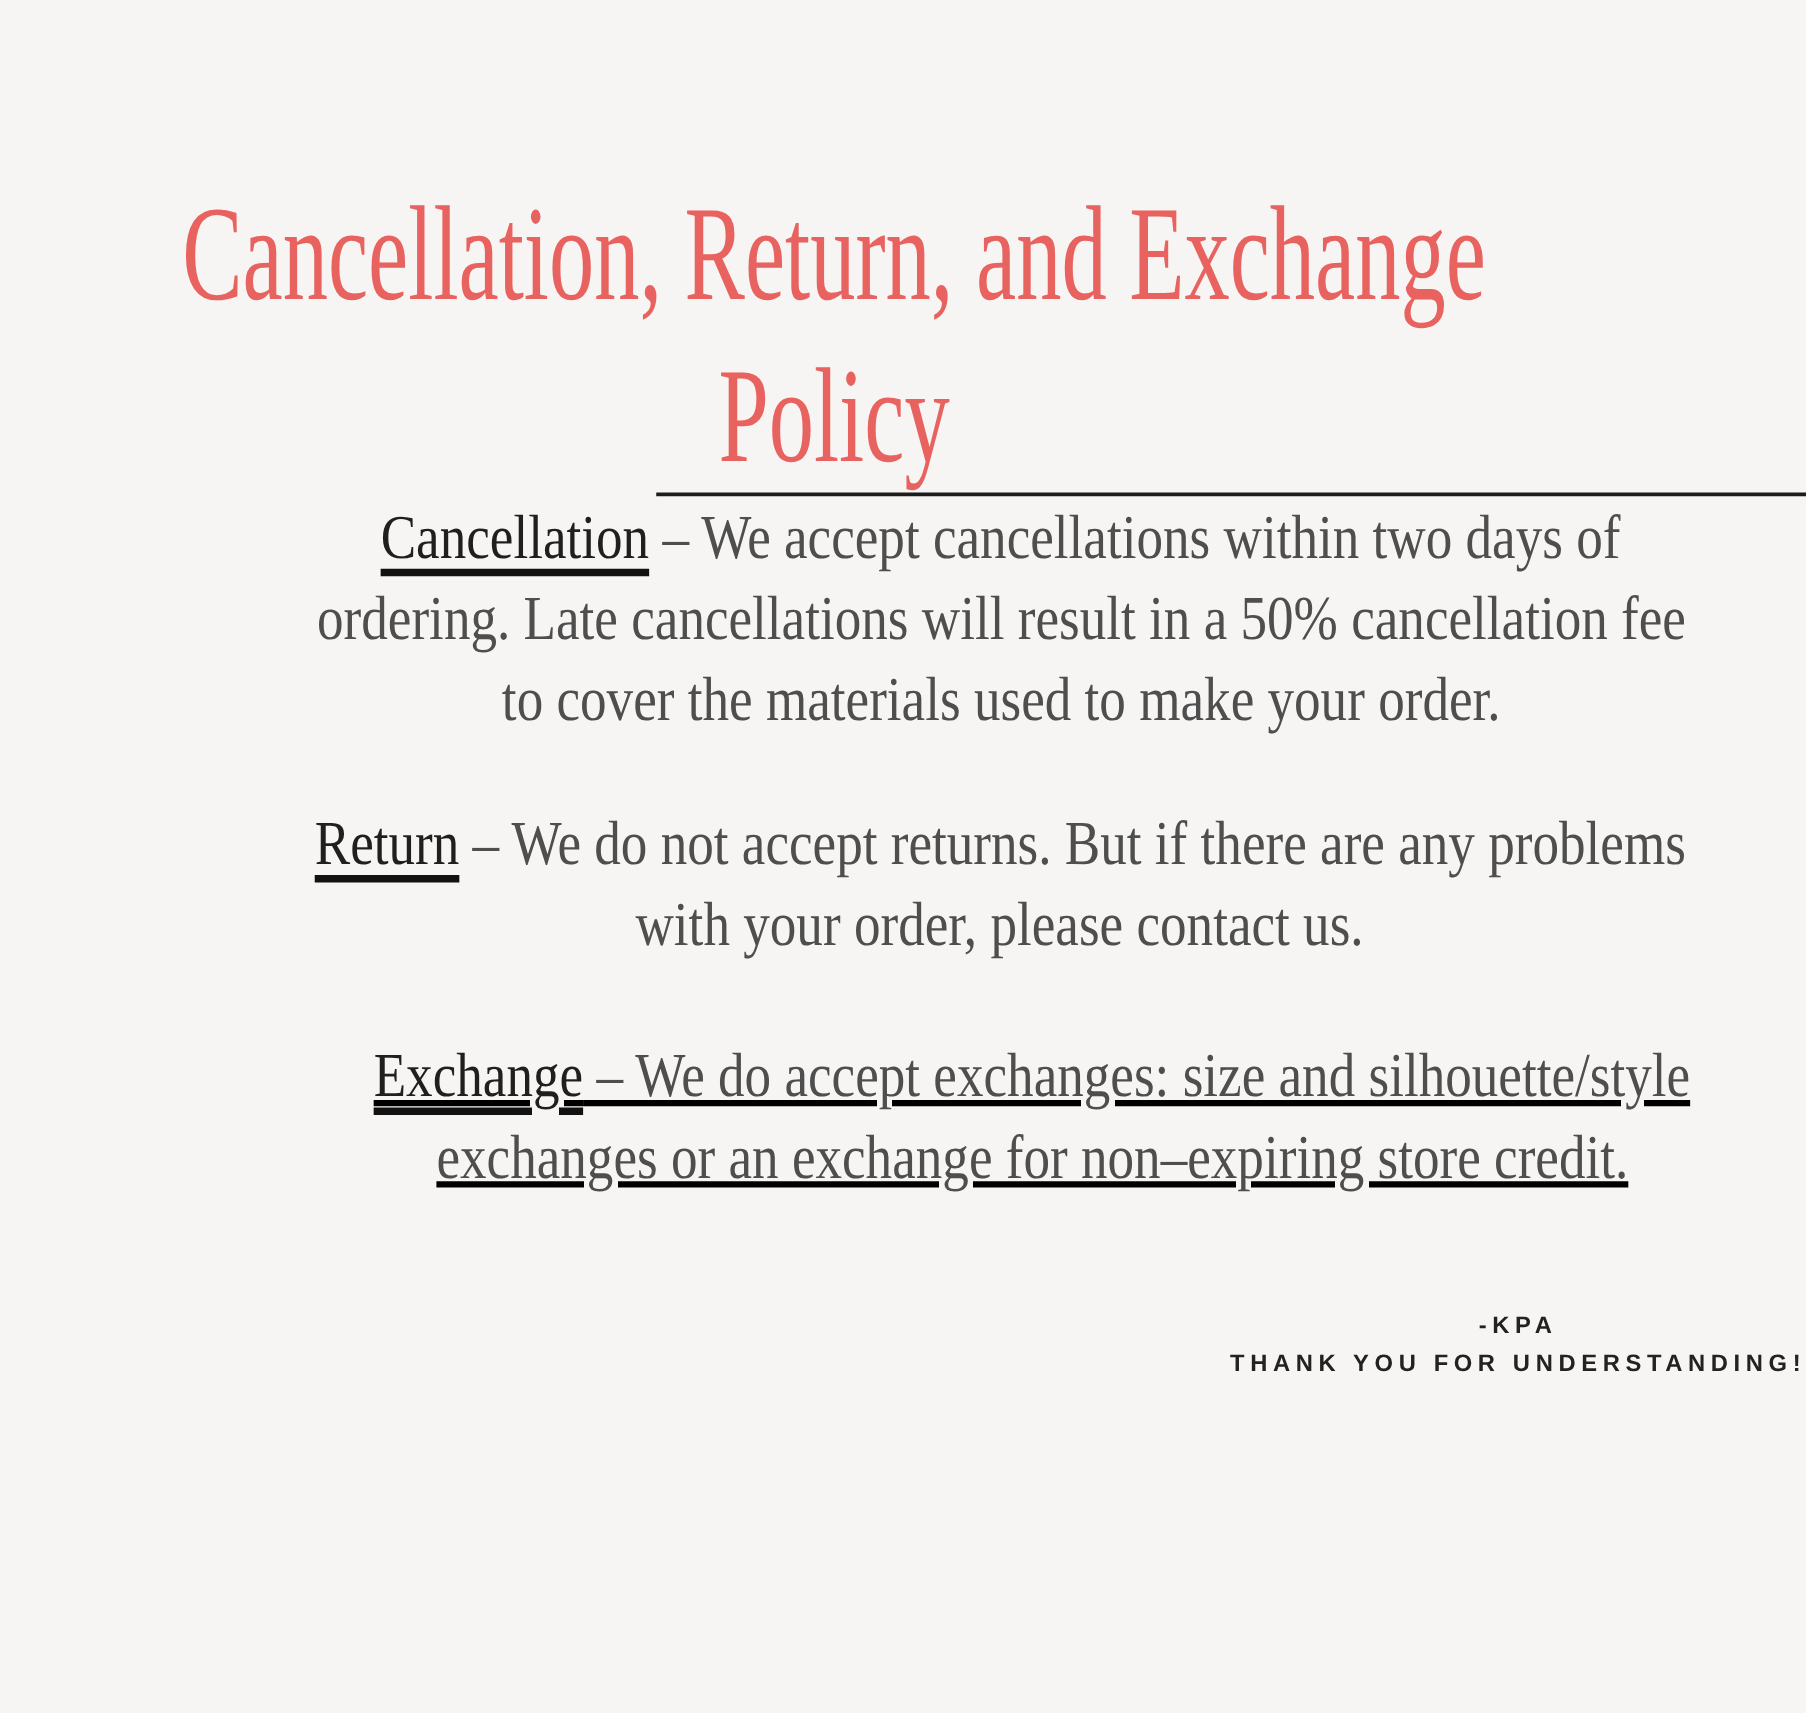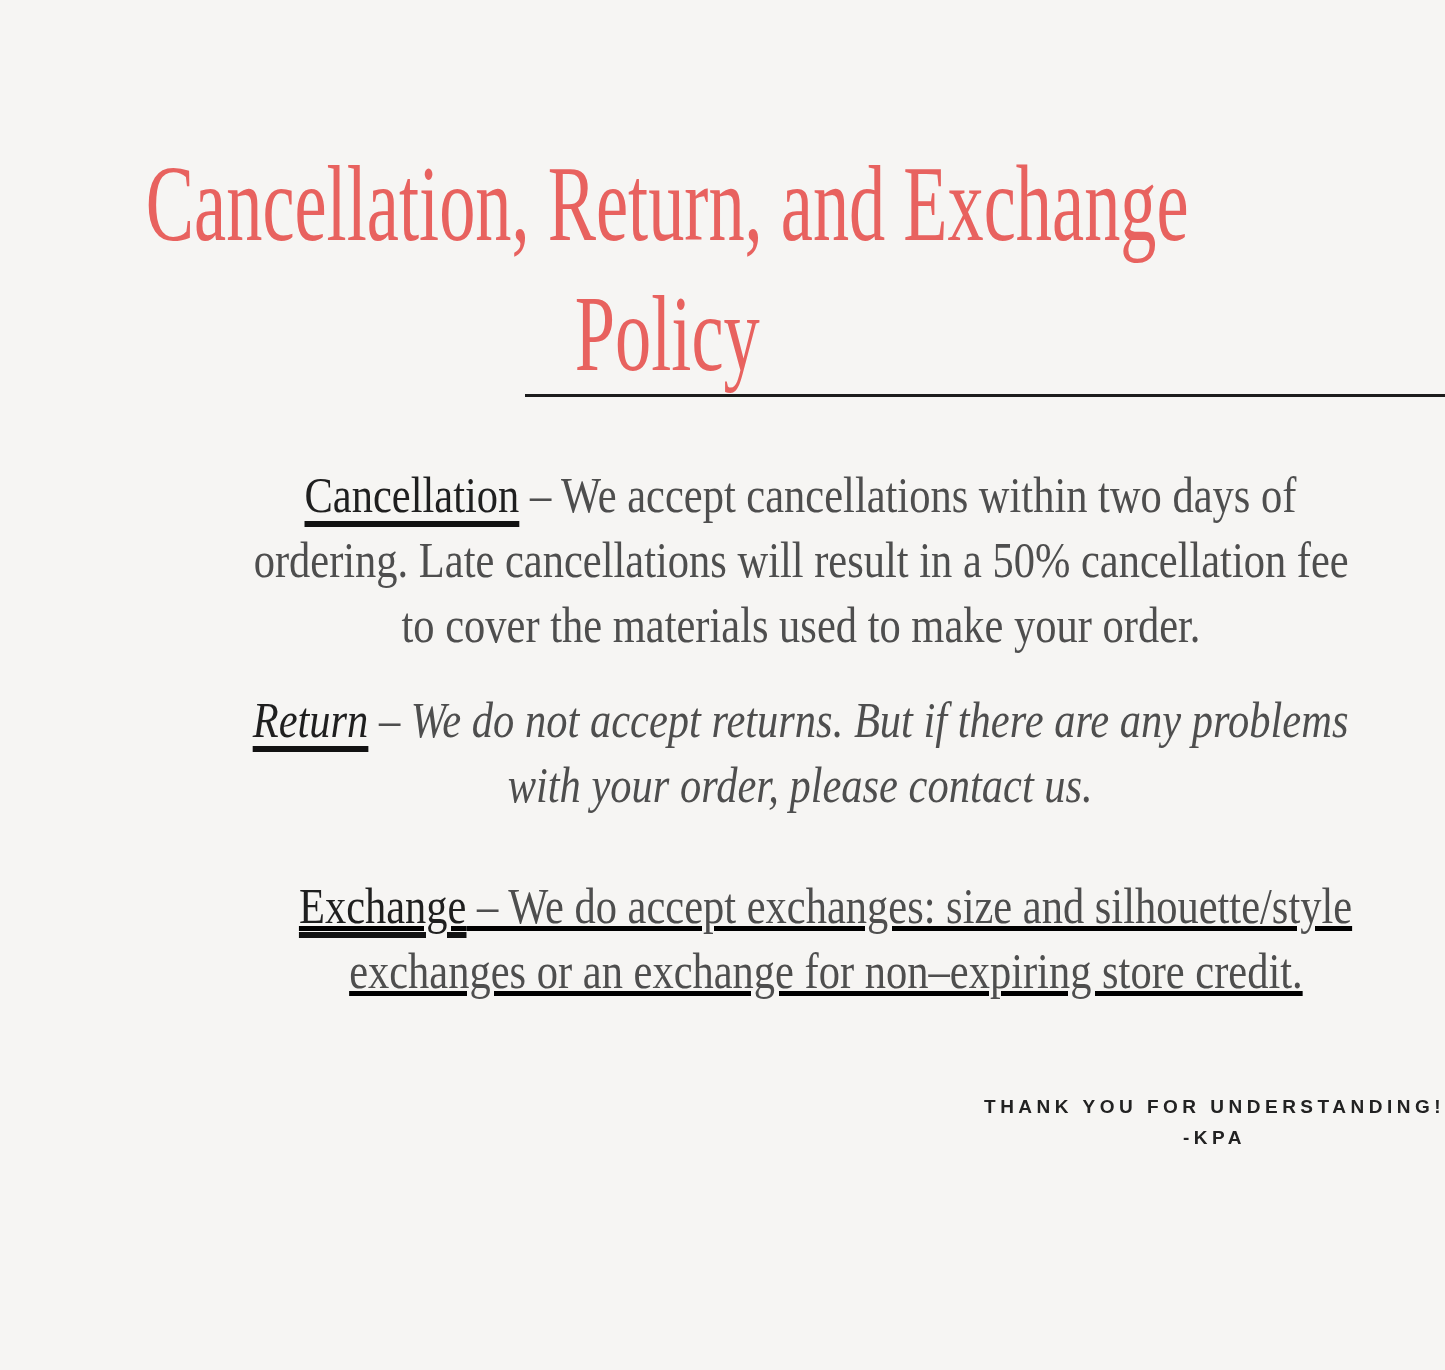--- a/index.html
+++ b/index.html
@@ -68,22 +68,22 @@
     transform-origin: 50% 50%;
   }
   .term {
     color: var(--heading-text);
     text-decoration: underline;
     text-decoration-thickness: 6px;
     text-underline-offset: 9px;
     text-decoration-skip-ink: auto;
     text-decoration-color: var(--underline);
   }
-  #policy-cancellation { margin-top: 66px; }
-  #policy-return { margin-top: 30px; font-style: italic; }
+  #policy-cancellation { }
+  #policy-return { margin-top: 50px; }
   #policy-exchange { margin-top: 56px; text-decoration: underline; }
   .footer {
     margin-top: 88px;
     text-align: center;
     font-family: "Liberation Sans", "DejaVu Sans", sans-serif;
     color: var(--footer-text);
   }
   .footer-line {
     font-size: 19px;
     font-weight: 700;
@@ -120,17 +120,17 @@
   </section>
 
   <section class="policy" id="policy-exchange">
     <div class="policy-line">
       <span class="term">Exchange</span><span> – We do accept exchanges: size and silhouette/style</span>
     </div>
     <div class="policy-line">exchanges or an exchange for non–expiring store credit.</div>
   </section>
 
   <footer class="footer">
+    <div class="footer-line">-KPA</div>
     <div class="footer-line">THANK YOU FOR UNDERSTANDING!</div>
-    <div class="footer-line">-KPA</div>
   </footer>
 
 </div>
 
 </body></html>

